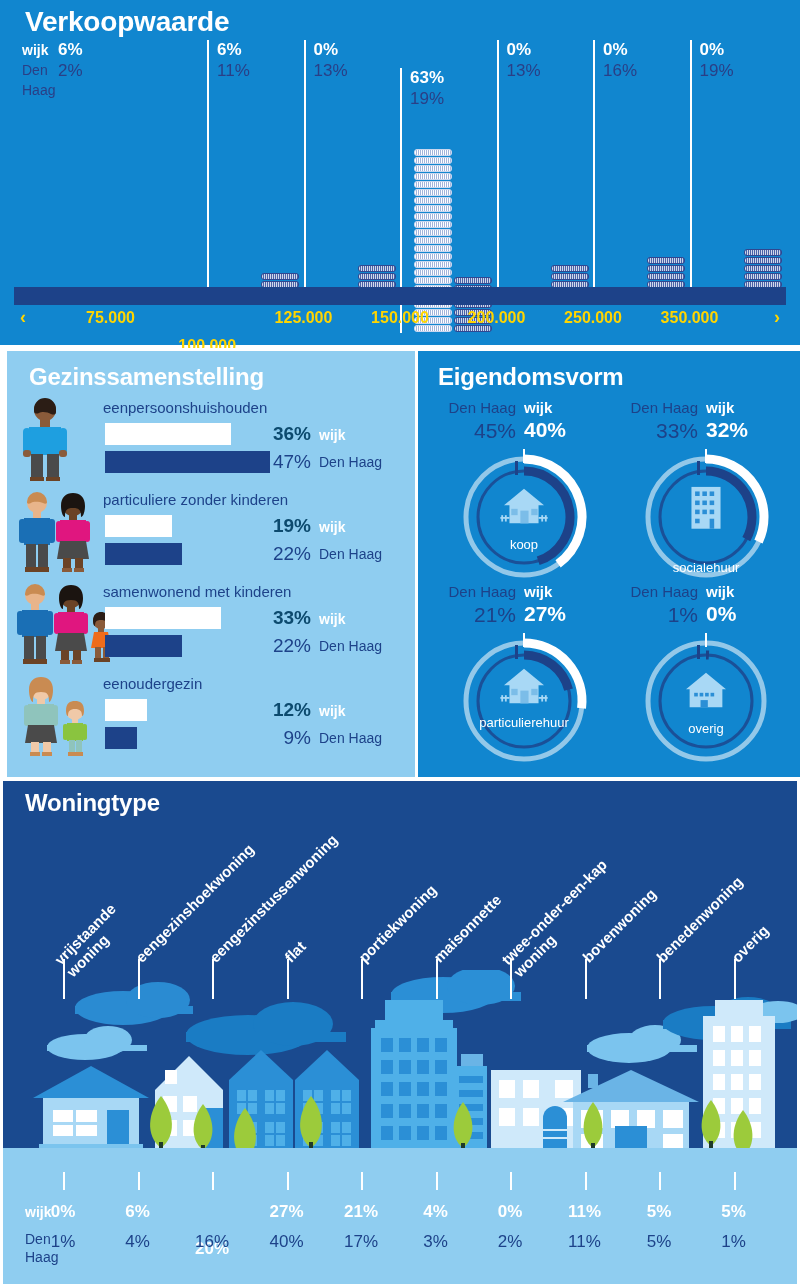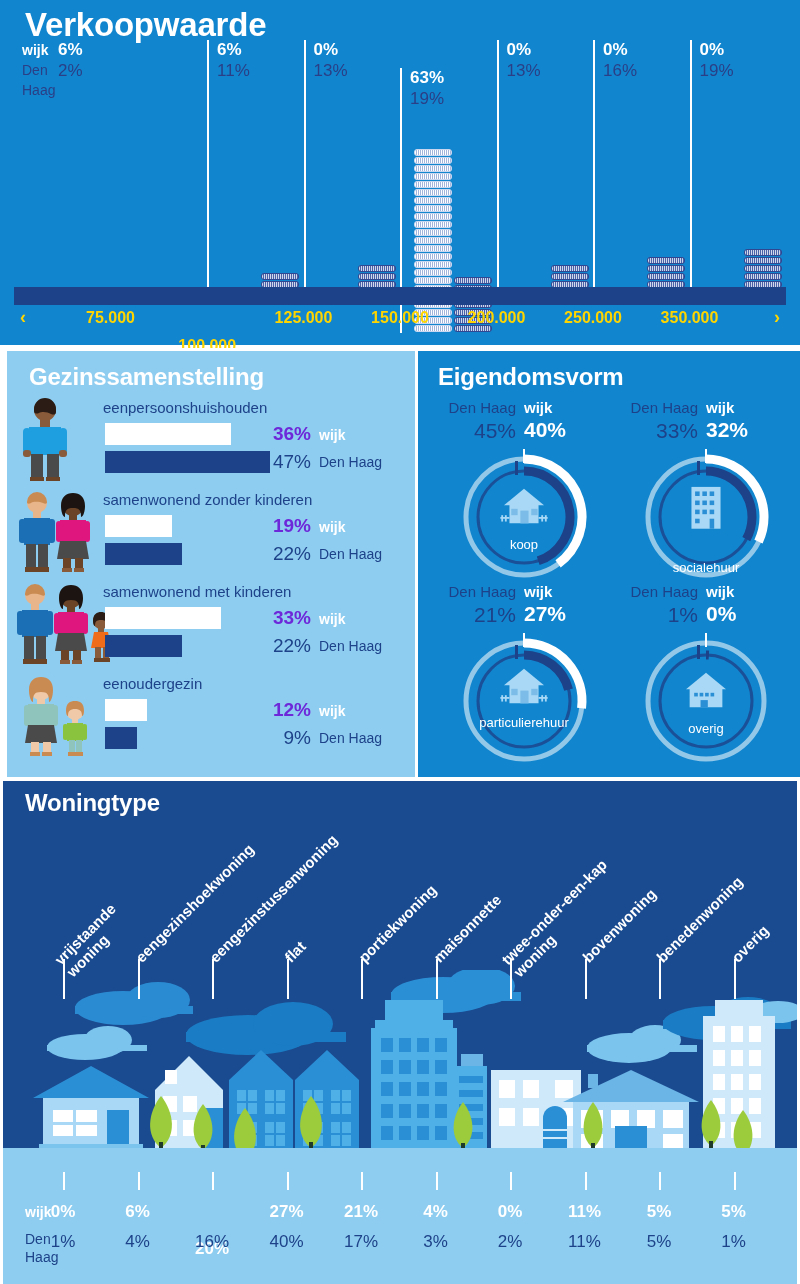--- a/index.html
+++ b/index.html
@@ -14,21 +14,21 @@
   .panel { position:absolute; }
   .ptitle {
     color:#ffffff; font-weight:bold; letter-spacing:-0.2px;
   }
 
   
   #verkoop {
     left:0; top:0; width:800px; height:345px;
     background:#1186cf;
   }
-  #verkoop .ptitle { position:absolute; left:25px; top:6px; font-size:33px; }
+  #verkoop .ptitle { position:absolute; left:25px; top:6px; font-size:28px; }
   .vk-cols { position:absolute; left:14px; top:40px; width:772px; height:265px; }
   .vk-col {
     position:absolute; top:0; height:265px;
     border-left:2px solid #ffffff;
   }
   .vk-col.first { border-left:none; }
   .vk-wijk { color:#ffffff; font-weight:bold; font-size:17px; line-height:20px; }
   .vk-dh   { color:#2a3f86; font-size:17px; line-height:22px; }
   .vk-lblwijk {
     position:absolute; left:8px; top:0; color:#ffffff; font-weight:bold;
@@ -79,21 +79,21 @@
   .gz-icon { position:absolute; left:8px; top:0; width:82px; height:88px; }
   .gz-label {
     position:absolute; left:96px; top:2px; color:#1d4289; font-size:15px;
   }
   .gz-bar { position:absolute; left:98px; height:22px; }
   .gz-bar.w { top:26px; background:#ffffff; }
   .gz-bar.d { top:54px; background:#1d4289; }
   .gz-val {
     position:absolute; font-size:19px; font-weight:bold; text-align:right; width:52px;
   }
-  .gz-val.w { left:252px; top:26px; color:#6d28d9; }
+  .gz-val.w { left:252px; top:26px; color:#0c4a6e; }
   .gz-val.d { left:252px; top:54px; color:#1d4289; font-weight:normal; }
   .gz-leg { position:absolute; font-size:14px; }
   .gz-leg.w { left:312px; top:30px; color:#ffffff; font-weight:bold; }
   .gz-leg.d { left:312px; top:57px; color:#1d4289; }
 
   
   #eigendom {
     left:415px; top:348px; width:385px; height:432px;
     background:#1186cf; border:3px solid #ffffff; border-right:none;
   }
@@ -332,21 +332,21 @@
               <rect x="54" y="25" width="8" height="7" fill="#6b4326"></rect>
               <path d="M45 31h26v22H45z" fill="#e0167f"></path>
               <rect x="41" y="32" width="6" height="21" rx="3" fill="#e0167f"></rect>
               <rect x="69" y="32" width="6" height="21" rx="3" fill="#e0167f"></rect>
               <path d="M45 52h26l3 18H42z" fill="#4a4a4a"></path>
               <rect x="48" y="69" width="8" height="12" fill="#6b4326"></rect>
               <rect x="60" y="69" width="8" height="12" fill="#6b4326"></rect>
               <rect x="47" y="79" width="10" height="4" fill="#8a5b3a"></rect>
               <rect x="59" y="79" width="10" height="4" fill="#8a5b3a"></rect>
             </svg></div>
-          <div class="gz-label">samenwonend zonder kinderen</div>
+          <div class="gz-label">particuliere zonder kinderen</div>
           <div class="gz-bar w" style="width: 66.5px;"></div>
           <div class="gz-bar d" style="width: 77px;"></div>
           <div class="gz-val w">19%</div>
           <div class="gz-val d">22%</div>
           <div class="gz-leg w">wijk</div>
           <div class="gz-leg d">Den Haag</div>
         </div>
         <div class="gz-row" style="top: 230px;">
           <div class="gz-icon"><svg viewBox="0 0 100 84" width="100" height="84">
               <circle cx="20" cy="14" r="10" fill="#e8b48a"></circle>

